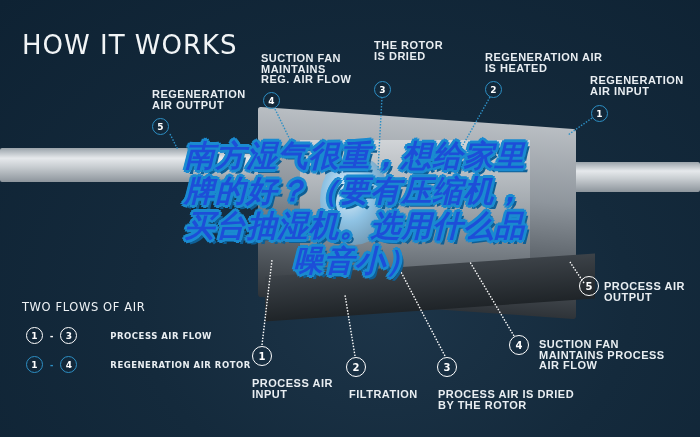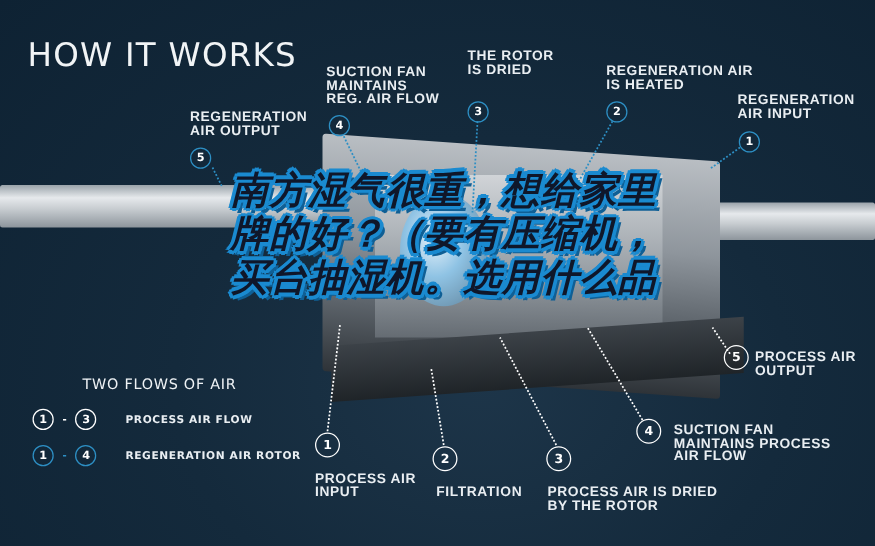--- a/index.html
+++ b/index.html
@@ -47,34 +47,34 @@
     background: linear-gradient(180deg, #d7dadd 0%, #9ca3a9 60%, #6a7178 100%);
     opacity:0.85;
   }
   .rotor {
     left:320px; top:155px; width:70px; height:90px; border-radius:50%;
     background: radial-gradient(ellipse at 40% 40%, #e7f2fa 0%, #8fc3e4 40%, #5b7c93 100%);
   }
   svg.leaders { position:absolute; left:0; top:0; }
   .overlay {
     left:115px; top:138px; width:480px; text-align:center;
-    font-size:30px; font-weight:bold; line-height:35px; color:#0f172a;
-    font-family: Liberation Mono, monospace; font-style:italic;
+    font-size:30px; font-weight:bold; line-height:35px; color:#1d4ed8;
+    font-family: Liberation Serif, serif; font-style:italic;
     -webkit-text-stroke: 0px;
     text-shadow:
       3px 0 0 #1a8ad0, -3px 0 0 #1a8ad0, 0 3px 0 #1a8ad0, 0 -3px 0 #1a8ad0,
       2px 2px 0 #1a8ad0, -2px -2px 0 #1a8ad0, 2px -2px 0 #1a8ad0, -2px 2px 0 #1a8ad0,
       4px 4px 0 #0f5f95;
     letter-spacing:1px;
   }
-  .legend-title { left:22px; top:300px; font-size:11.5px; letter-spacing:0.6px; color:#eef2f5; font-family:"DejaVu Sans", sans-serif;margin-left:44px; }
+  .legend-title { left:22px; top:300px; font-size:11.5px; letter-spacing:0.6px; color:#eef2f5; font-family:"DejaVu Sans", sans-serif; }
   .legend-row { display:flex; align-items:center; gap:5px; }
   .dash { color:#ffffff; font-size:10px; font-weight:bold; margin:0 2px; }
   .dash.blue { color:#2d8fc4; }
-  .legend-text { margin-left:18px; font-size:8.5px; font-weight:bold; letter-spacing:0.5px; color:#e9eef2; font-family:"DejaVu Sans", sans-serif; }
+  .legend-text { margin-left:28px; font-size:8.5px; font-weight:bold; letter-spacing:0.5px; color:#e9eef2; font-family:"DejaVu Sans", sans-serif; }
 </style>
 </head>
 <body>
 
 <div class="abs title">HOW IT WORKS</div>
 
 <div class="abs pipe" style="left:0; top:148px; width:270px;"></div>
 <div class="abs pipe" style="left:560px; top:162px; width:140px; height:30px;"></div>
 
 <div class="abs machine"></div>
@@ -125,20 +125,21 @@
 <div class="abs label" style="left:590px; top:75px;">REGENERATION
 AIR INPUT</div>
 <div class="abs circle blue" style="left:591px; top:105px;">
     <span>1</span>
   </div>
 
 <div class="abs overlay">
   <div>南方湿气很重，想给家里</div>
   <div>牌的好？（要有压缩机，</div>
   <div>买台抽湿机。选用什么品</div>
+  <div>噪音小）</div>
 </div>
 
 <div class="abs circle big" style="left:252px; top:346px;">
     <span>1</span>
   </div>
 <div class="abs label" style="left:252px; top:378px;">PROCESS AIR
 INPUT</div>
 
 <div class="abs circle big" style="left:346px; top:357px;">
     <span>2</span>

